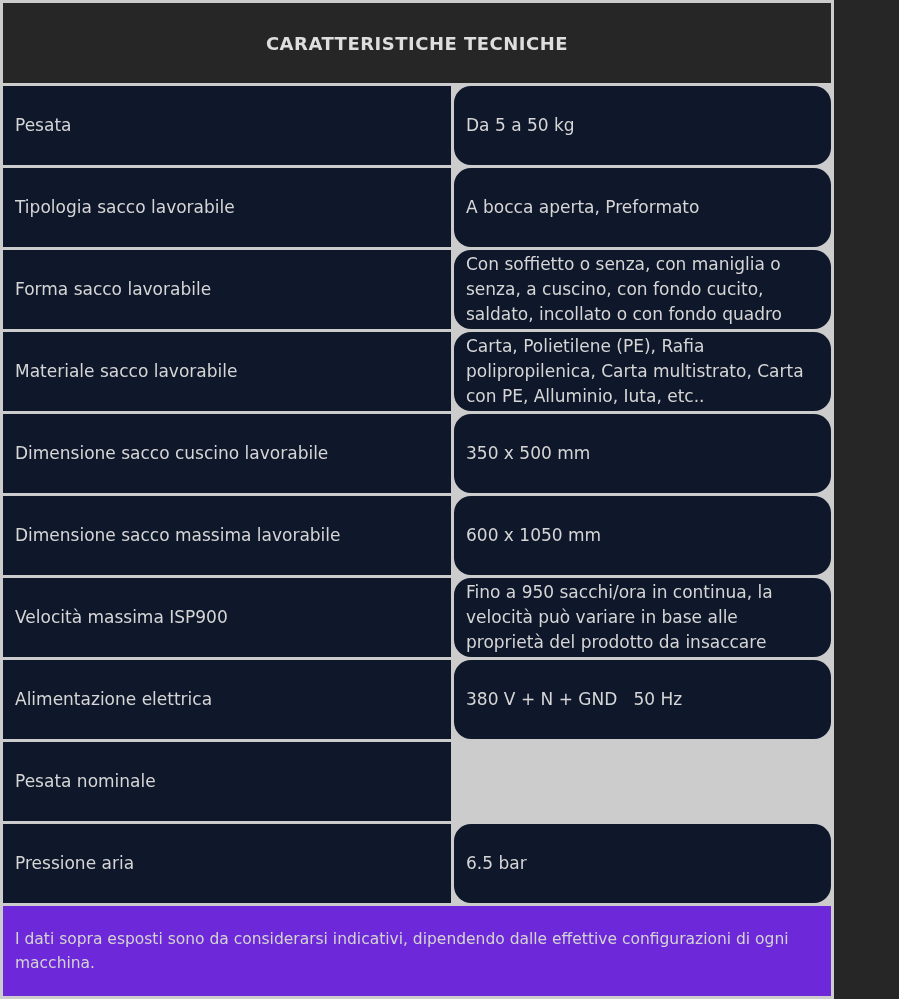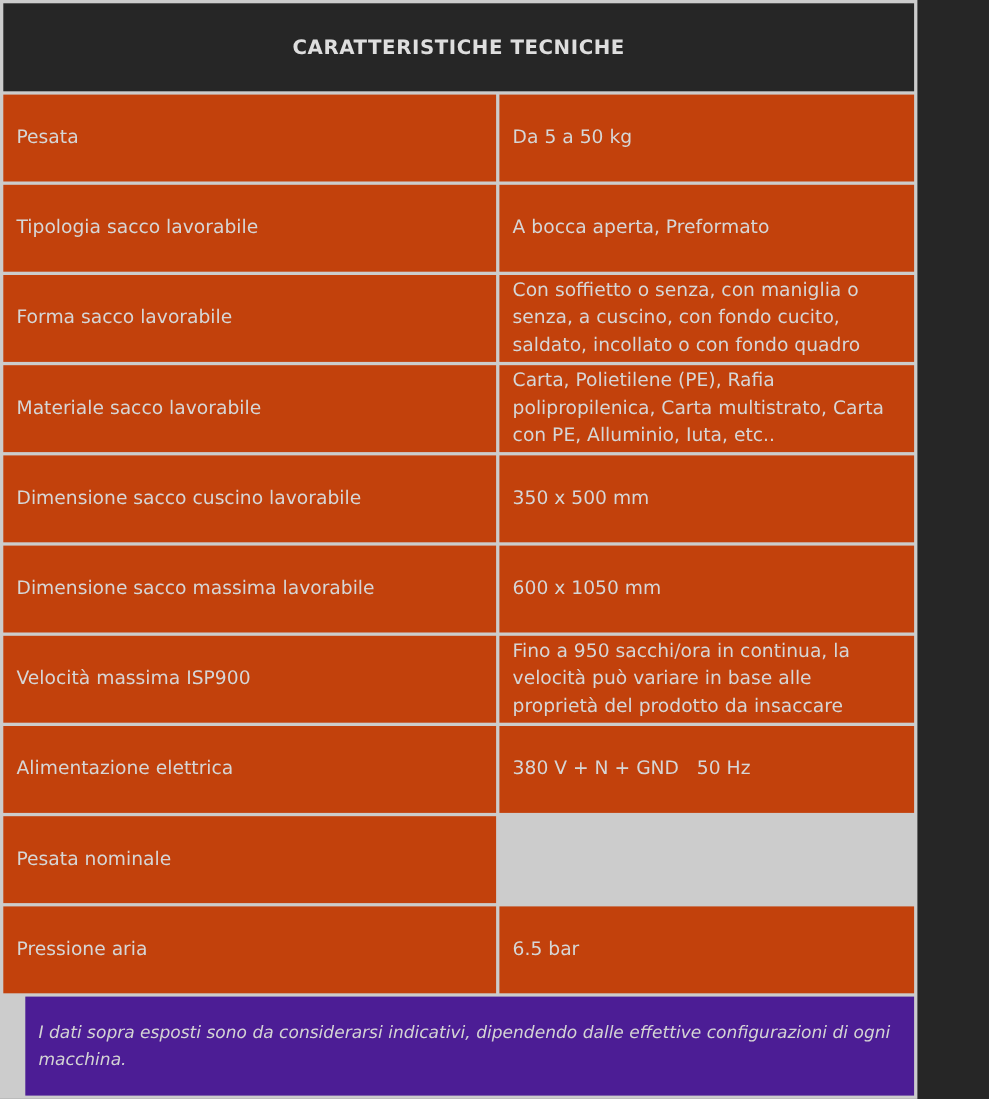--- a/index.html
+++ b/index.html
@@ -30,44 +30,43 @@
     letter-spacing: 0.5px;
     color: #dedede;
   }
   .row {
     display: grid;
     grid-template-columns: 448px 1fr;
     gap: 3px;
     min-height: 79px;
   }
   .cell {
-    background: #c2410c;
+    background: #0f172a;
     box-sizing: border-box;
     display: flex;
     align-items: center;
     padding: 2px 12px;
     font-size: 17px;
     line-height: 25px;
   }
   .cell.value {
     white-space: pre-wrap;         
+    border-radius: 17px;
   }
   .footer-row {
     flex: none;
-    background: #4c1d95;
+    background: #6d28d9;
     box-sizing: border-box;
     min-height: 90px;
     display: flex;
     align-items: center;
     padding: 4px 14px 4px 12px;
     font-size: 15.5px;
-    font-style: italic;
     line-height: 24px;
     color: #d4d4d4;
-    margin-left: 20px;
   }
 </style>
 </head>
 <body>
 
 <div class="spec-table">
 
   <div class="header-row">CARATTERISTICHE TECNICHE</div>
 
   <div class="row">

